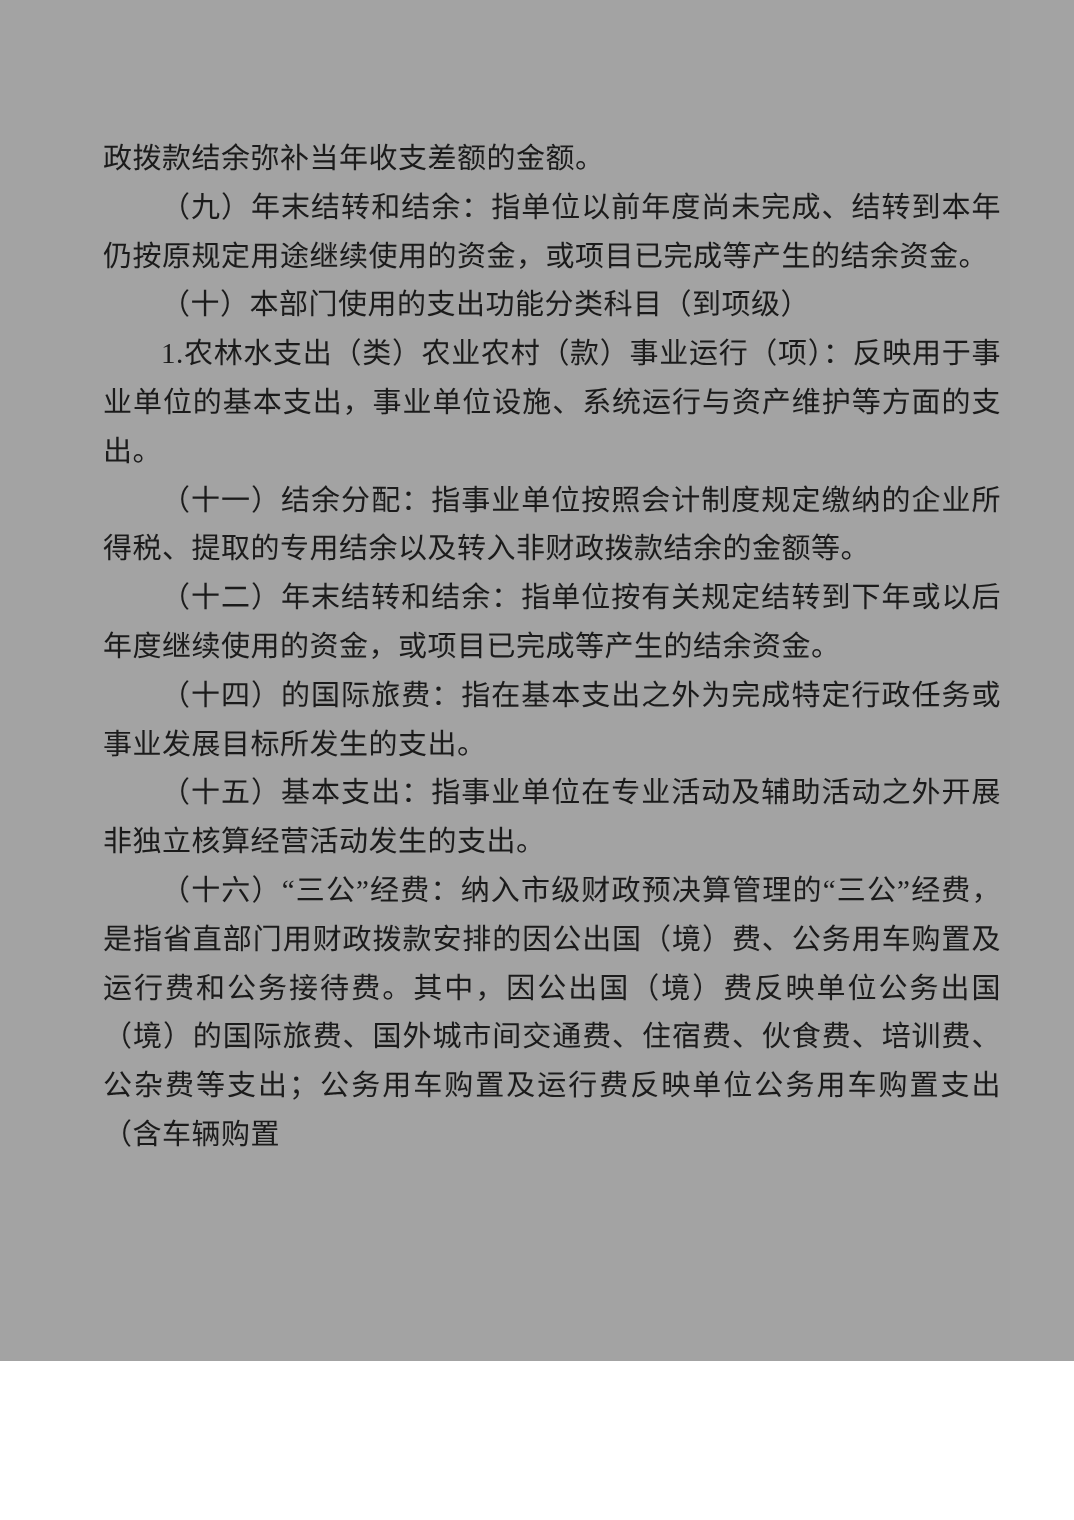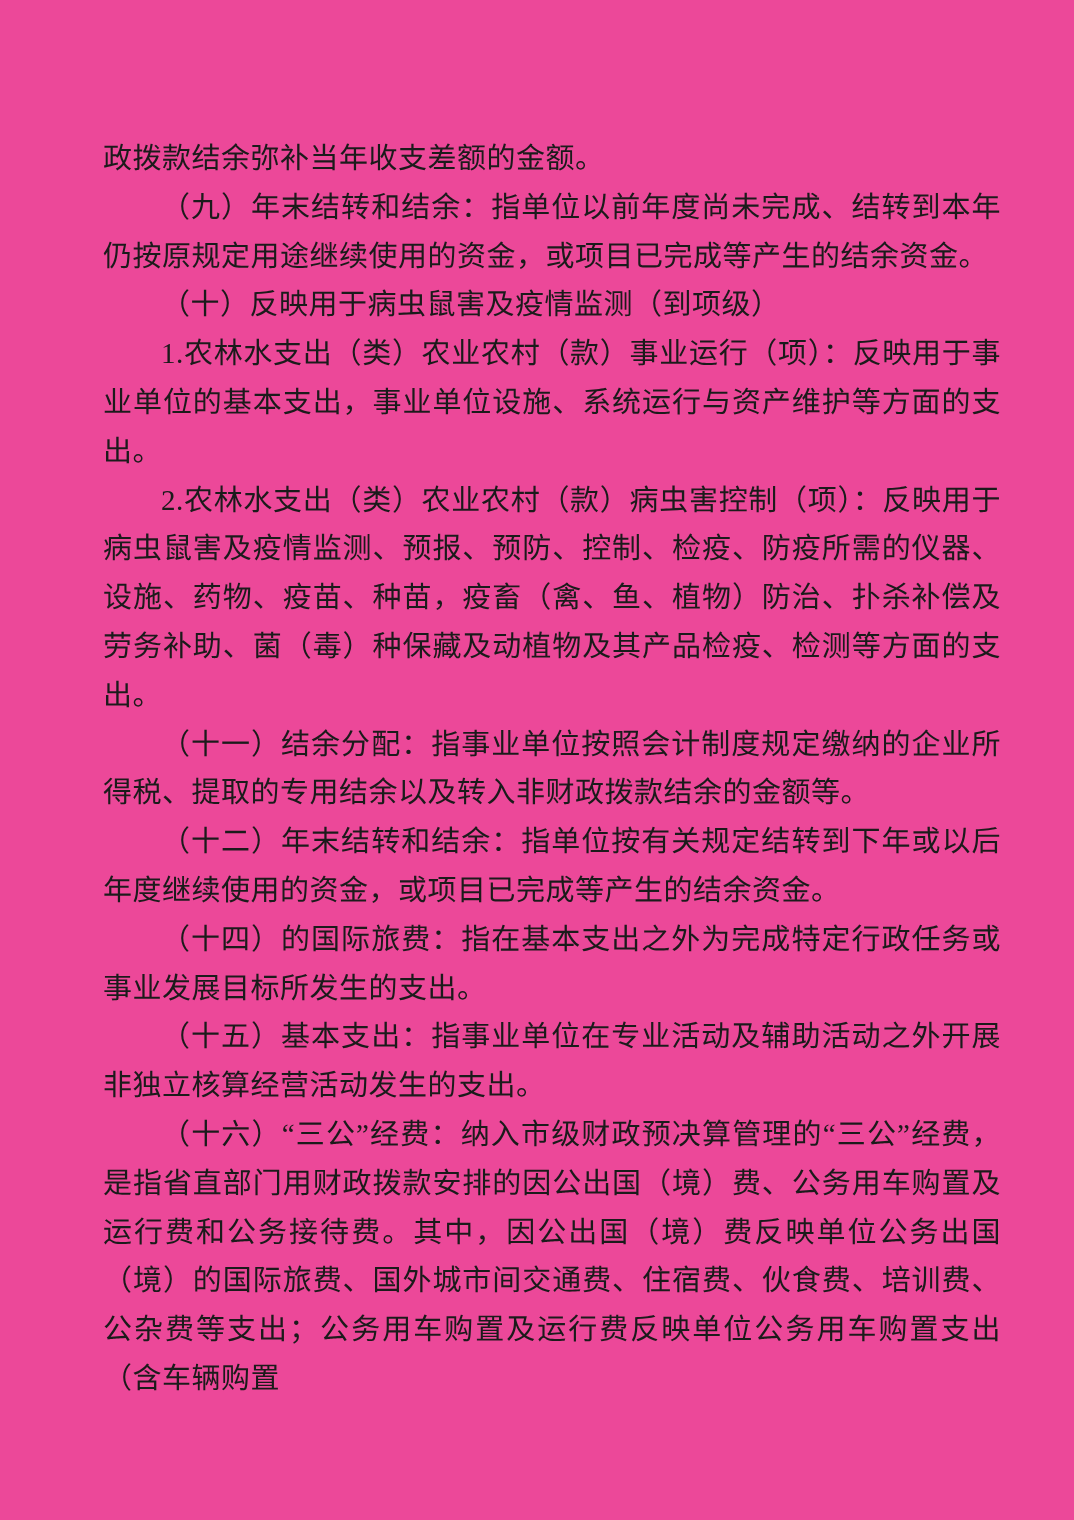--- a/index.html
+++ b/index.html
@@ -3,22 +3,22 @@
 <meta charset="utf-8">
 <style>
   html, body {
     margin: 0;
     padding: 0;
     background: #ffffff;
   }
   .page {
     position: relative;
     width: 1074px;
-    height: 1520px;
-    background: #ec4899;
+    height: 1361px;
+    background: #a3a3a3;
     overflow: hidden;
   }
   .text-block {
     position: absolute;
     left: 103px;
     top: 134px;
     width: 898px;
     font-family: "Liberation Serif", "DejaVu Serif", serif;
     font-size: 29px;
     line-height: 48.8px;
@@ -35,22 +35,21 @@
     text-indent: 2em;
   }
 </style>
 </head>
 <body style="background: rgb(255, 255, 255);">
 
 <div class="page">
   <div class="text-block" id="text-block" style="color: rgb(27, 27, 27);">
       <p class="">政拨款结余弥补当年收支差额的金额。</p>
       <p class="indent">（九）年末结转和结余：指单位以前年度尚未完成、结转到本年仍按原规定用途继续使用的资金，或项目已完成等产生的结余资金。</p>
-      <p class="indent">（十）反映用于病虫鼠害及疫情监测（到项级）</p>
+      <p class="indent">（十）本部门使用的支出功能分类科目（到项级）</p>
       <p class="indent">1.农林水支出（类）农业农村（款）事业运行（项）：反映用于事业单位的基本支出，事业单位设施、系统运行与资产维护等方面的支出。</p>
-      <p class="indent">2.农林水支出（类）农业农村（款）病虫害控制（项）：反映用于病虫鼠害及疫情监测、预报、预防、控制、检疫、防疫所需的仪器、设施、药物、疫苗、种苗，疫畜（禽、鱼、植物）防治、扑杀补偿及劳务补助、菌（毒）种保藏及动植物及其产品检疫、检测等方面的支出。</p>
       <p class="indent">（十一）结余分配：指事业单位按照会计制度规定缴纳的企业所得税、提取的专用结余以及转入非财政拨款结余的金额等。</p>
       <p class="indent">（十二）年末结转和结余：指单位按有关规定结转到下年或以后年度继续使用的资金，或项目已完成等产生的结余资金。</p>
       <p class="indent">（十四）的国际旅费：指在基本支出之外为完成特定行政任务或事业发展目标所发生的支出。</p>
       <p class="indent">（十五）基本支出：指事业单位在专业活动及辅助活动之外开展非独立核算经营活动发生的支出。</p>
       <p class="indent">（十六）“三公”经费：纳入市级财政预决算管理的“三公”经费，是指省直部门用财政拨款安排的因公出国（境）费、公务用车购置及运行费和公务接待费。其中，因公出国（境）费反映单位公务出国（境）的国际旅费、国外城市间交通费、住宿费、伙食费、培训费、公杂费等支出；公务用车购置及运行费反映单位公务用车购置支出（含车辆购置</p>
     </div>
 </div>
 
 </body></html>

